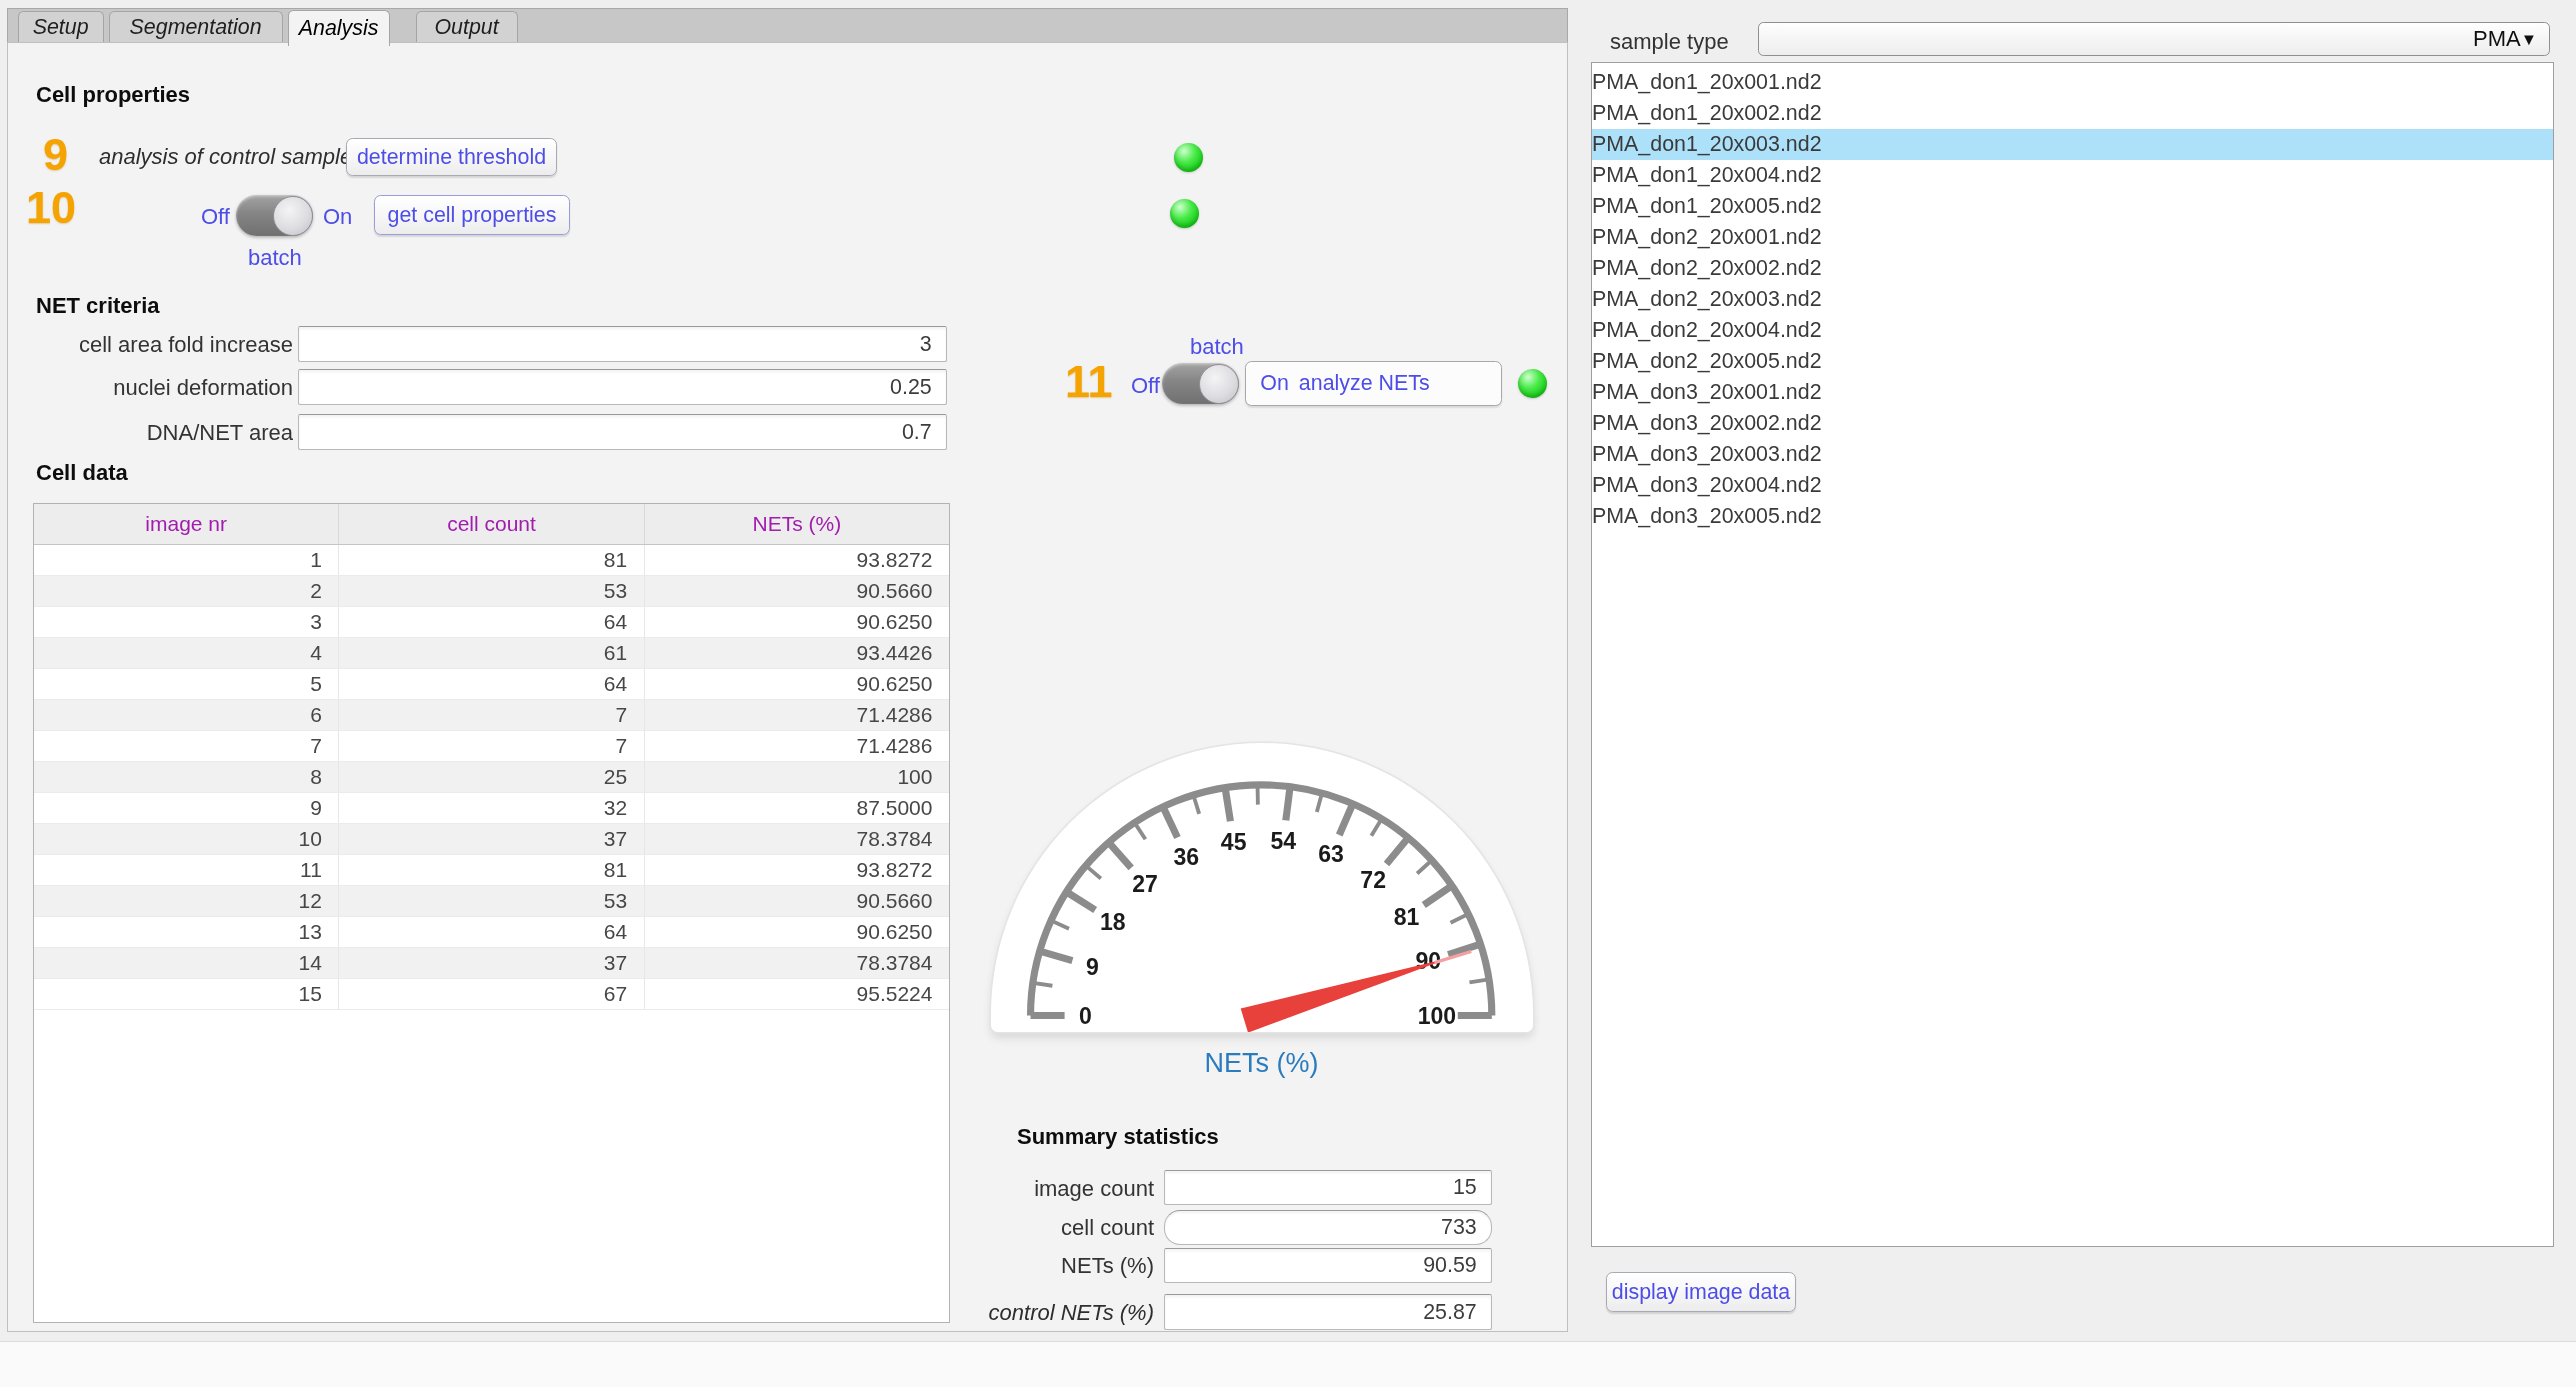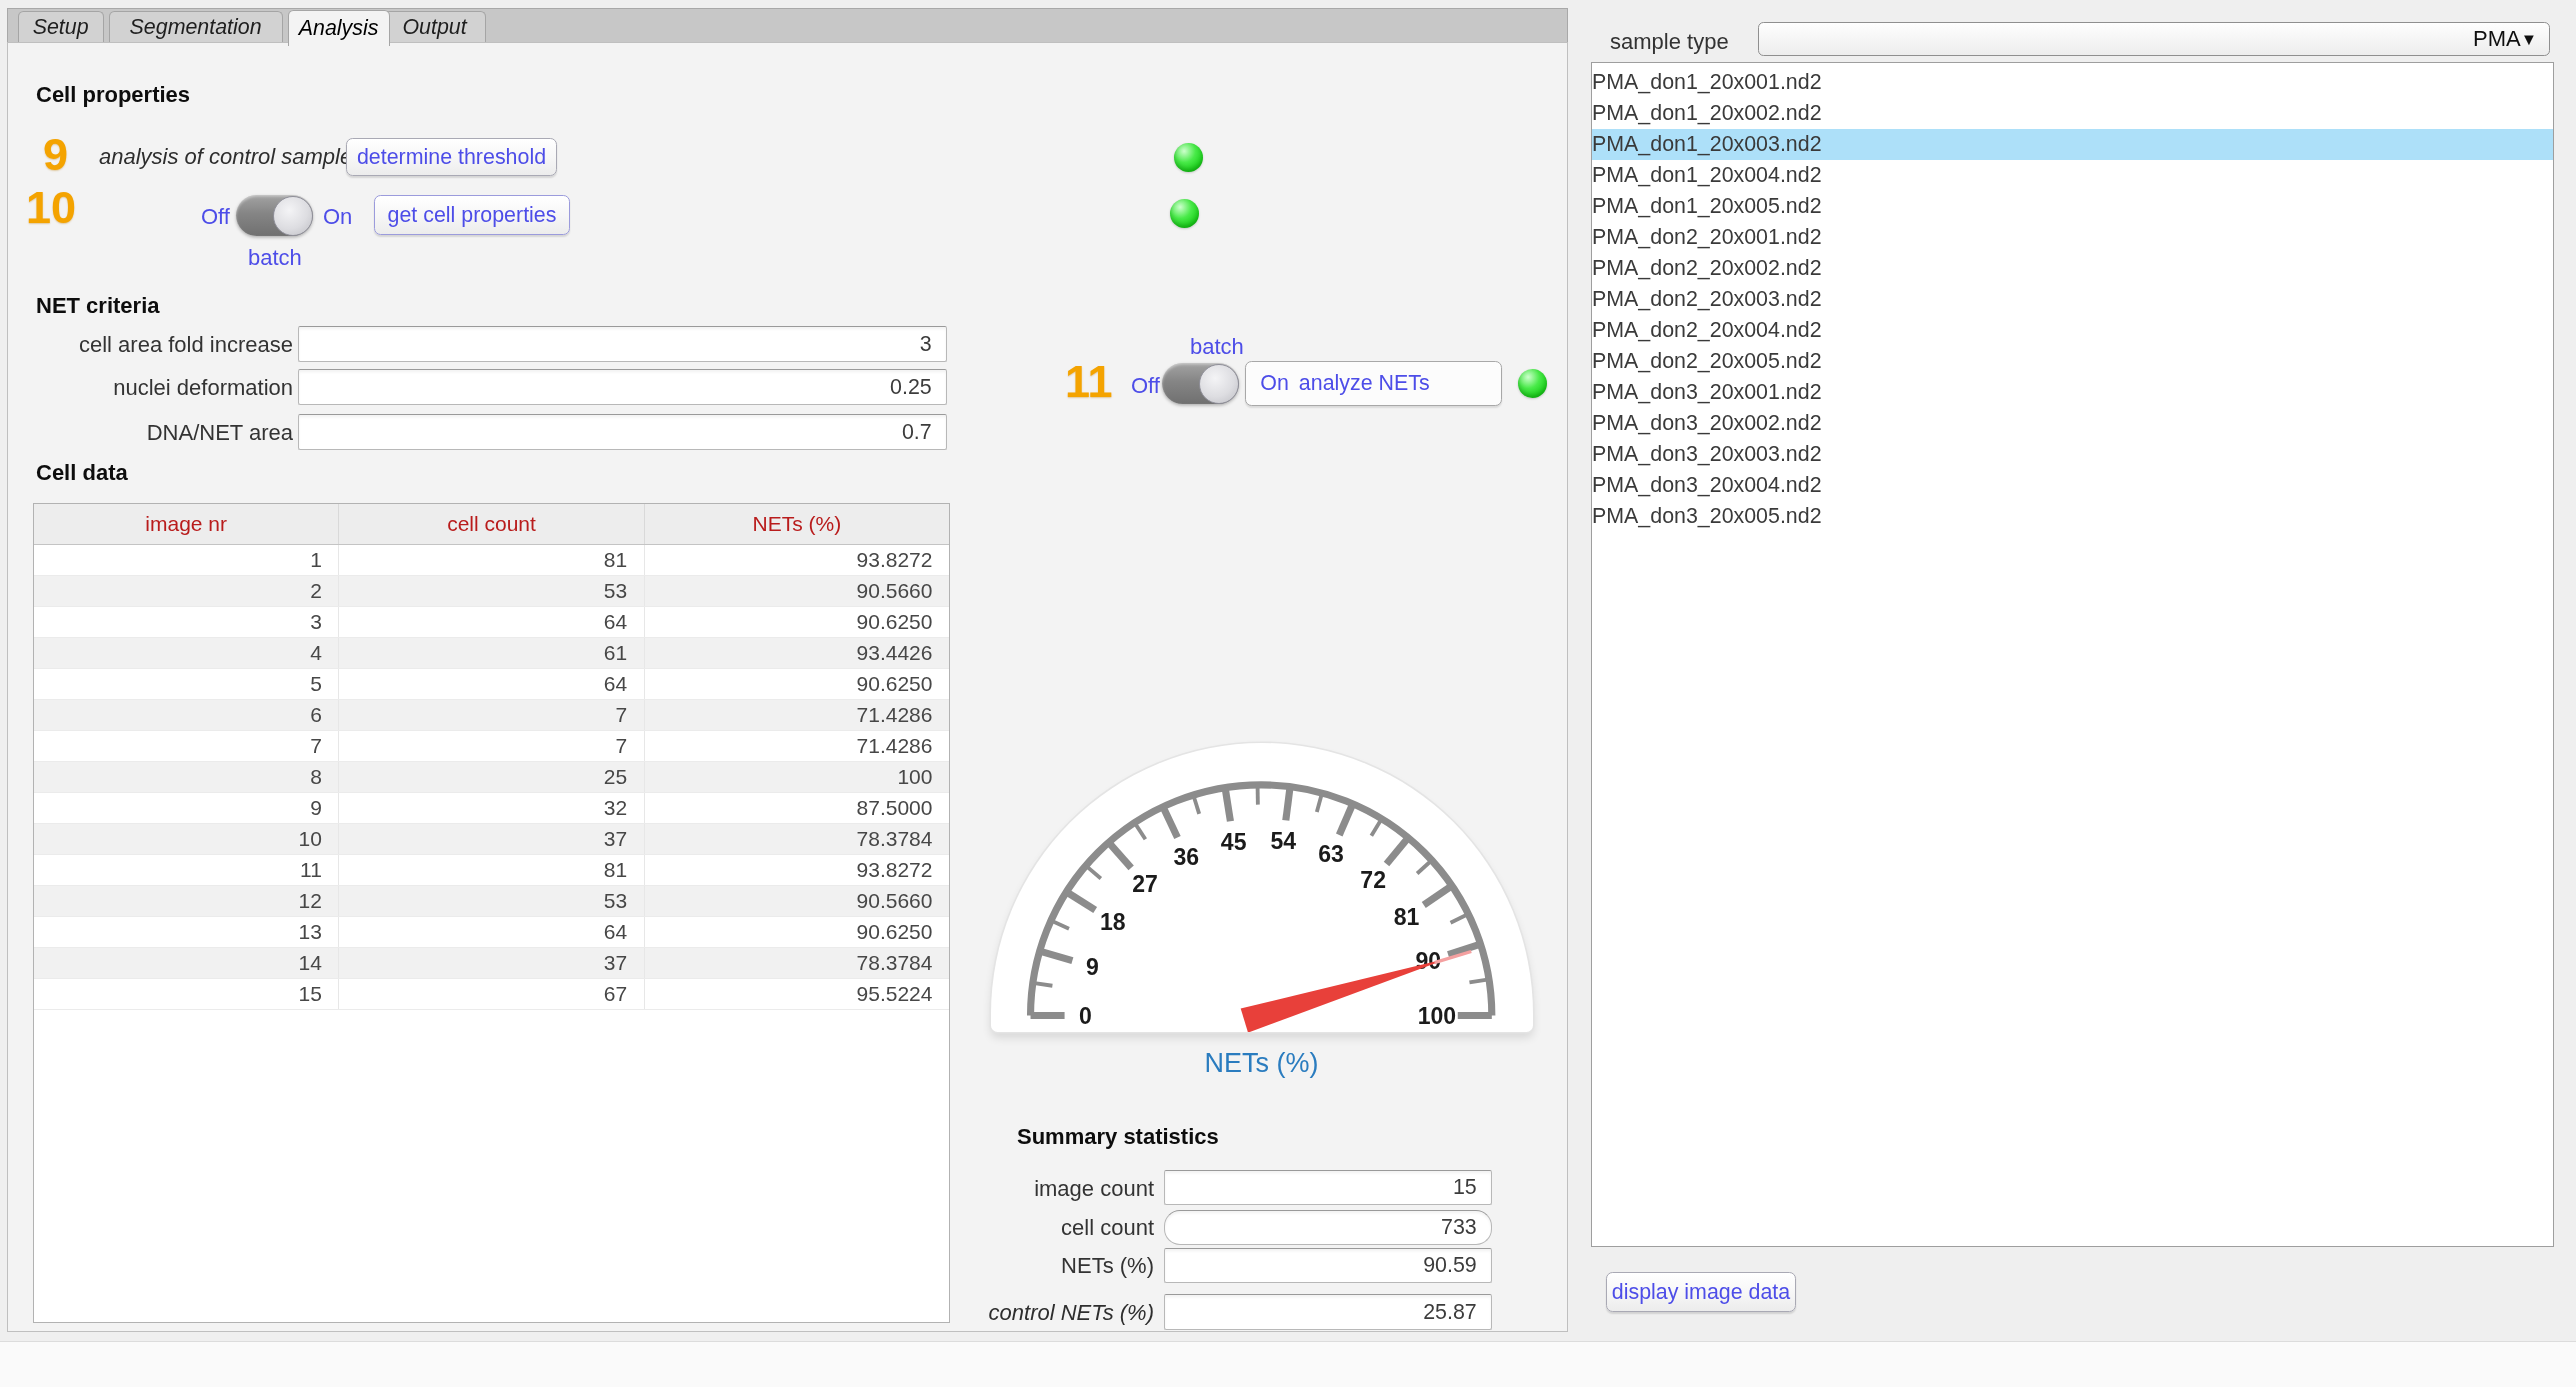--- a/index.html
+++ b/index.html
@@ -7,21 +7,21 @@
   #page{position:relative;width:2576px;height:1387px;background:#efefef;overflow:hidden;}
   *{box-sizing:border-box;}
 
   
   #tabbar{position:absolute;left:6.6px;top:7.7px;width:1561px;height:35px;background:#c7c7c7;border:1.1px solid #a8a8a8;border-bottom:none;}
   .tab{position:absolute;top:2.2px;height:33px;background:#d2d2d2;border:1.1px solid #a5a5a5;border-bottom:none;border-radius:5.5px 5.5px 0 0;display:flex;align-items:center;justify-content:center;font-size:21.4px;color:#1e1e1e;cursor:default;font-style:italic;}
   .tab.active{background:#f3f3f3;top:1.1px;height:36px;z-index:3;color:#000;}
   #tab-setup{left:10px;width:86px;}
   #tab-segmentation{left:101px;width:174px;}
   #tab-analysis{left:280px;width:102px;}
-  #tab-output{left:376px;width:102px;}
+  #tab-output{left:408px;width:102px;}
 
   
   #main-panel{position:absolute;left:6.6px;top:42px;width:1561px;height:1290px;background:#f3f3f3;border:1.1px solid #bfbfbf;z-index:1;}
 
   
   .lbl{position:absolute;font-size:22px;color:#333;white-space:nowrap;line-height:25px;z-index:4;}
   .bold{font-weight:bold;color:#0d0d0d;font-size:22px;}
   .blue{color:var(--accent);}
   .italic{font-style:italic;color:#2e2e2e;}
   .rlbl{text-align:right;transform:translateX(-100%);}
@@ -40,21 +40,21 @@
 
   
   .led{position:absolute;width:29px;height:29px;border-radius:50%;background:radial-gradient(circle at 35% 28%,#ccffcc 0%,#49ea49 40%,#1ed31e 72%,#12b412 100%);box-shadow:inset 0 -2.7px 5px rgba(0,90,0,.35),0 1.1px 2.2px rgba(0,0,0,.18);z-index:4;}
 
   
   #analyze-box{position:absolute;left:1245px;top:361px;width:257px;height:45px;background:#fcfcfc;border:1.1px solid #a8a8a8;border-radius:6.6px;display:flex;align-items:center;padding-left:14.3px;gap:10px;font-size:21.4px;z-index:4;box-shadow:0 1.1px 1.6px rgba(0,0,0,.10);}
 
   
   #cell-table{position:absolute;left:33px;top:503px;width:917px;height:820px;background:#fff;border:1.1px solid #b2b2b2;overflow:hidden;z-index:4;}
   #cell-table .thead{display:flex;height:41px;background:#ededed;border-bottom:1.1px solid #c4c4c4;}
-  .hcell{flex:1;display:flex;align-items:center;justify-content:center;color:#b91c1c;font-size:21px;border-right:1.1px solid #d9d9d9;}
+  .hcell{flex:1;display:flex;align-items:center;justify-content:center;color:#a21caf;font-size:21px;border-right:1.1px solid #d9d9d9;}
   .hcell:last-child{border-right:none;}
   .trow{display:flex;height:31px;border-bottom:1.1px solid #ebebeb;}
   .trow.alt{background:#f1f1f1;}
   .tcell{flex:1;display:flex;align-items:center;justify-content:flex-end;padding-right:16.5px;font-size:21px;color:#474747;border-right:1.1px solid #e7e7e7;}
   .tcell:last-child{border-right:none;}
 
   
   #gauge{position:absolute;left:991px;top:743px;width:542px;height:289px;background:#fff;border-radius:271px 271px 6.6px 6.6px;box-shadow:0 0 0 1.6px #e4e4e4,0 5.5px 10px rgba(0,0,0,.12);z-index:4;}
   #gauge svg{position:absolute;left:0;top:0;}
   #gauge-label{position:absolute;left:1124px;top:1048px;width:275px;text-align:center;font-size:27px;color:var(--gauge-blue);z-index:4;}

